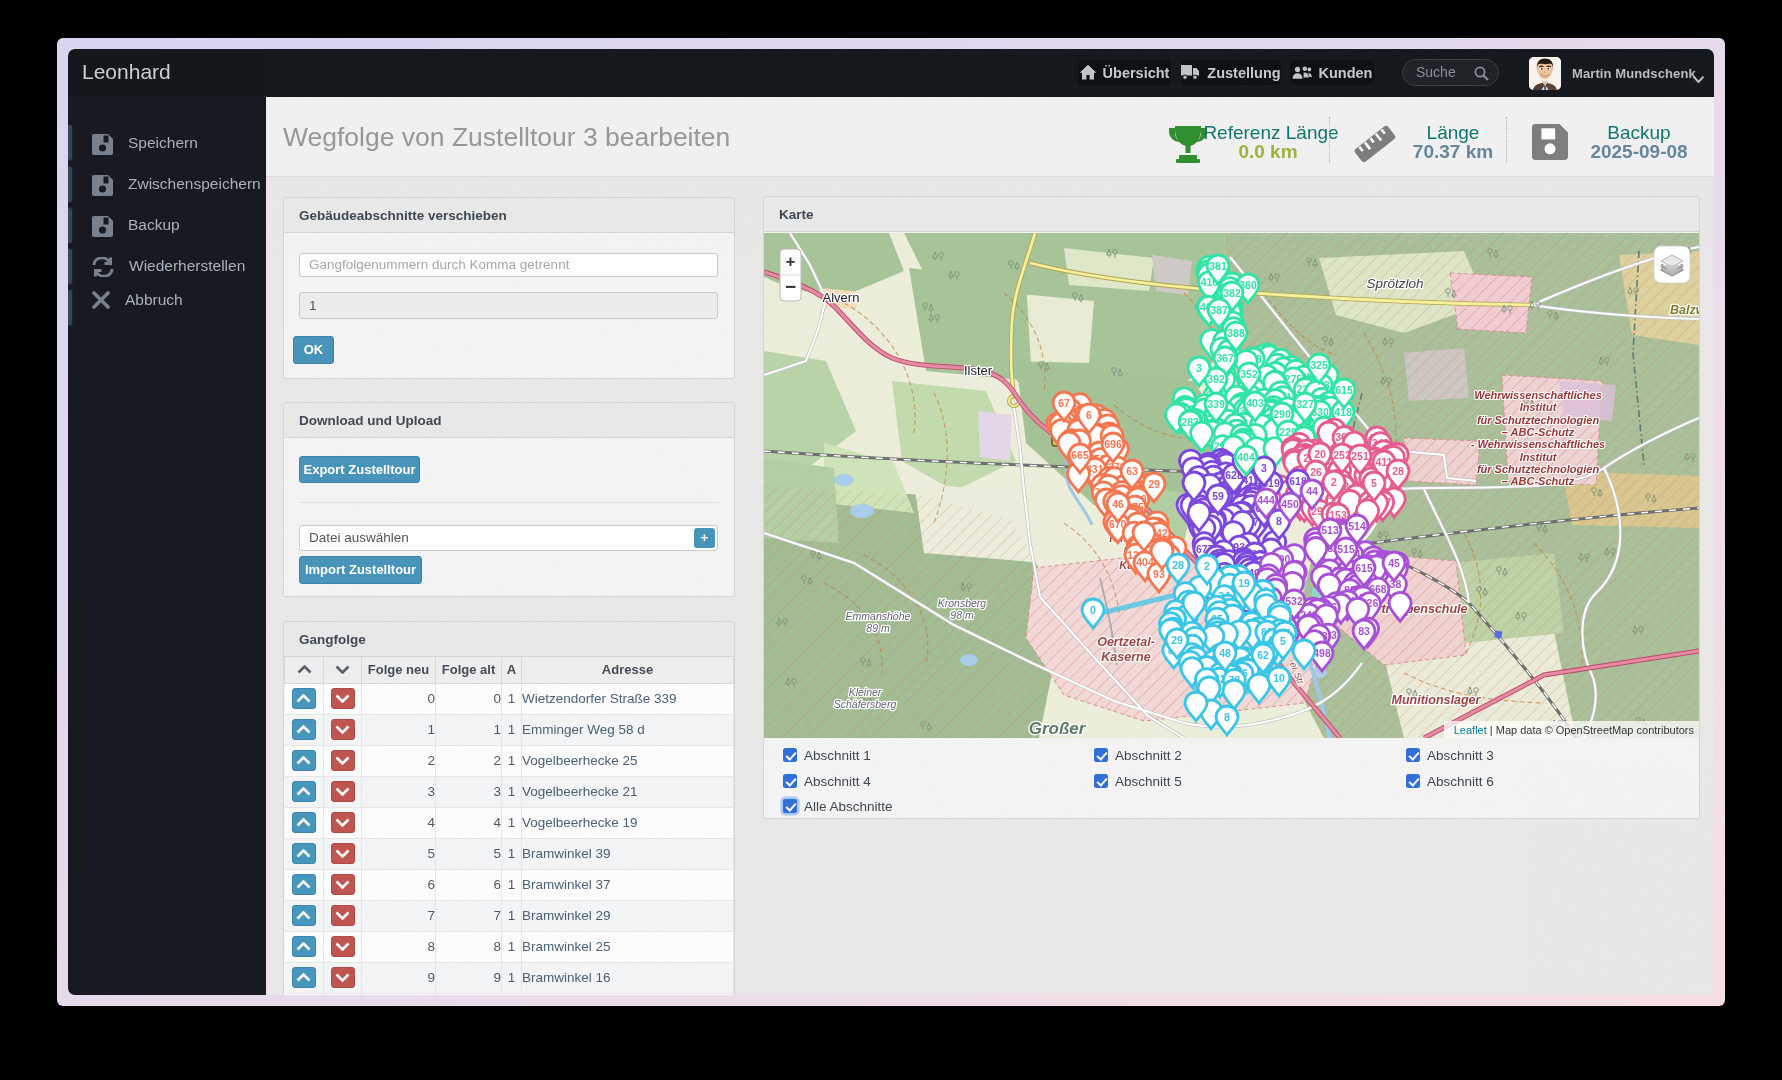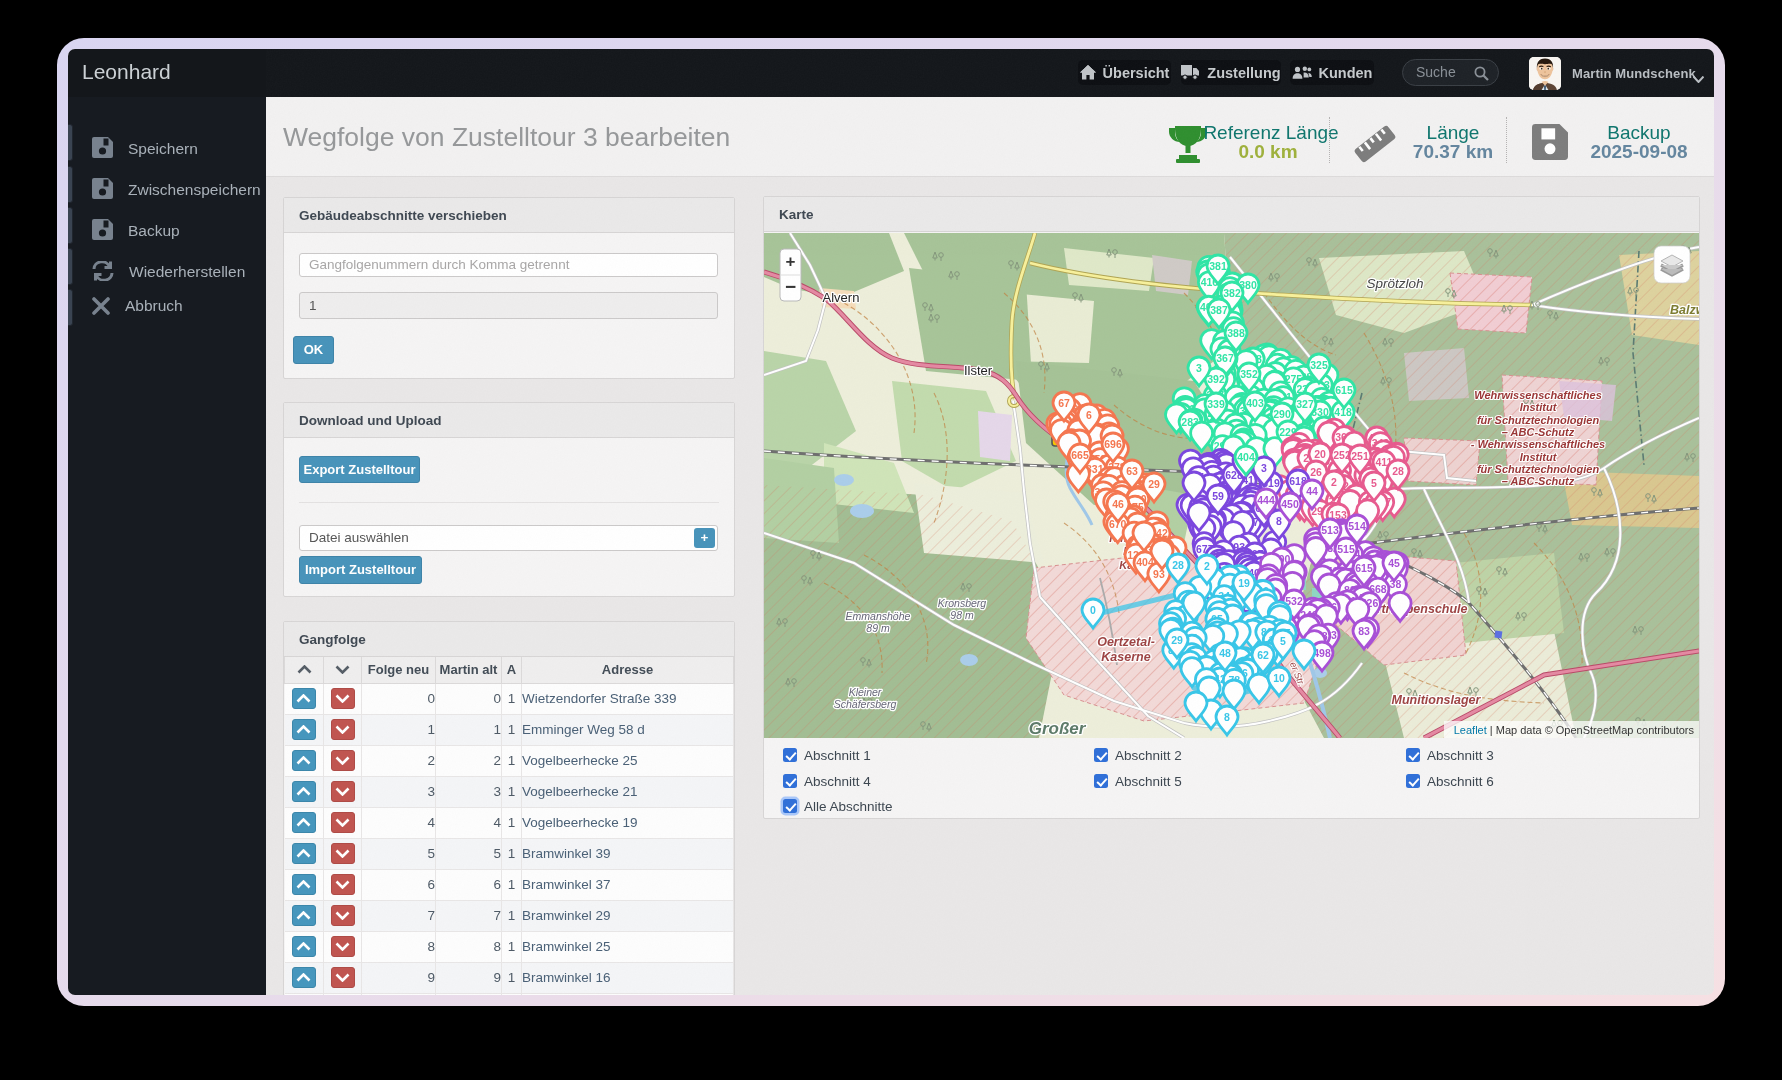--- a/index.html
+++ b/index.html
@@ -1,30 +1,30 @@
 <!DOCTYPE html>
 <html><head><meta charset="utf-8"><style>
 *{margin:0;padding:0;box-sizing:border-box}
 body{background:#000;width:1782px;height:1080px;font-family:"Liberation Sans",sans-serif;position:relative;overflow:hidden}
-.win{position:absolute;left:57px;top:38px;width:1668px;height:968px;border-radius:27px;
+.win{position:absolute;left:57px;top:38px;width:1668px;height:968px;border-radius:6px;
 background:linear-gradient(150deg,#d9d5f1 0%,#e7dbeb 55%,#f6e0e3 100%);padding:11px}
 .inner{position:relative;width:1646px;height:946px;border-radius:7px;overflow:hidden;background:#e9e7e7}
 .nav{position:absolute;left:0;top:0;width:1646px;height:48px;background:#14171b;z-index:5}
 .brand{position:absolute;left:14px;top:11px;font-size:21px;color:#cbd0d4}
 .nbtn{position:absolute;top:11px;height:25px;background:#0d0f13;border-radius:5px;color:#c6cacd;
 font-size:14.5px;display:flex;align-items:center;justify-content:center;gap:7px;font-weight:bold}
 .nbtn svg{flex:0 0 auto}
 .search{position:absolute;left:1334px;top:10px;width:97px;height:27px;border:1px solid #3a3f45;
 border-radius:14px;background:#1e2227;color:#8a9097;font-size:14px;line-height:25px;padding-left:13px}
 .search svg{position:absolute;right:9px;top:6px}
 .avatar{position:absolute;left:1461px;top:8px;width:32px;height:33px;border-radius:5px;overflow:hidden;background:#f5f2ee}
 .uname{position:absolute;left:1504px;top:17px;font-size:13px;font-weight:bold;color:#b9bec3;white-space:nowrap;letter-spacing:0.1px}
 .sidebar{position:absolute;left:0;top:48px;width:198px;height:898px;background:#171b21;z-index:4}
 .tab{position:absolute;left:-3px;width:8px;height:37px;background:#3a4452;border:1px solid #20262e;border-radius:3px}
-.sitem{position:absolute;left:24px;height:24px;display:flex;align-items:flex-end;color:#a9b1b9;font-size:15.5px}
+.sitem{position:absolute;left:24px;height:24px;display:flex;align-items:flex-start;color:#a9b1b9;font-size:15.5px}
 .sitem svg{margin-right:15px}
 .main-h{position:absolute;left:198px;top:48px;width:1448px;height:80px;background:#f2f1f1;border-bottom:1px solid #dddbdb}
 .title{position:absolute;left:17px;top:25px;font-size:26.5px;color:#96989a}
 .stat-lab{position:absolute;font-size:19px;color:#0f766e;white-space:nowrap;transform:translateX(-50%)}
 .stat-val{position:absolute;font-size:19px;font-weight:bold;white-space:nowrap;transform:translateX(-50%)}
 .vsep{position:absolute;top:20px;height:46px;border-left:1px dotted #b5b3b3}
 .panel{position:absolute;background:#f5f4f4;border:1px solid #d7d5d5;border-radius:2px}
 .phead{height:35px;background:#eaot;background:#eae9e9;border-bottom:1px solid #d7d5d5;
 font-size:13.5px;font-weight:bold;color:#3f4852;line-height:35px;padding-left:15px}
 .inp{position:absolute;left:15px;width:419px;height:24px;border:1px solid #cbc9c9;border-radius:3px;
@@ -203,21 +203,21 @@
         <table class="gtable" cellspacing="0">
           <tbody>
             <tr>
               <th style="width:39px"><svg width="15" height="9" viewBox="0 0 15 9">
                   <path d="M1.5 7.5 L7.5 1.5 L13.5 7.5" fill="none" stroke="#555d66" stroke-width="2.6"></path>
                 </svg></th>
               <th style="width:38px"><svg width="15" height="9" viewBox="0 0 15 9">
                   <path d="M1.5 1.5 L7.5 7.5 L13.5 1.5" fill="none" stroke="#555d66" stroke-width="2.6"></path>
                 </svg></th>
               <th style="width:74px">Folge neu</th>
-              <th style="width:66px">Martin alt</th>
+              <th style="width:66px">Folge alt</th>
               <th style="width:20px">A</th>
               <th>Adresse</th>
             </tr>
             <tr class="odd">
               <td>
                 <span class="rbtn rup" style="text-align:center;line-height:19px"><svg width="15" height="9" viewBox="0 0 15 9">
                     <path d="M1.5 7.5 L7.5 1.5 L13.5 7.5" fill="none" stroke="#fff" stroke-width="2.6"></path>
                   </svg></span>
               </td>
               <td>

